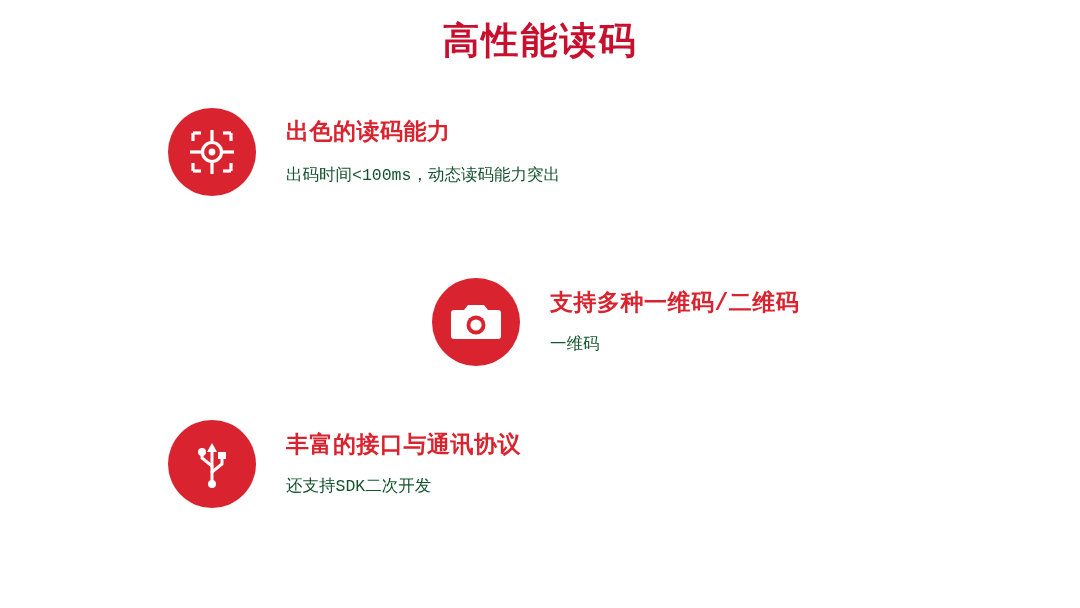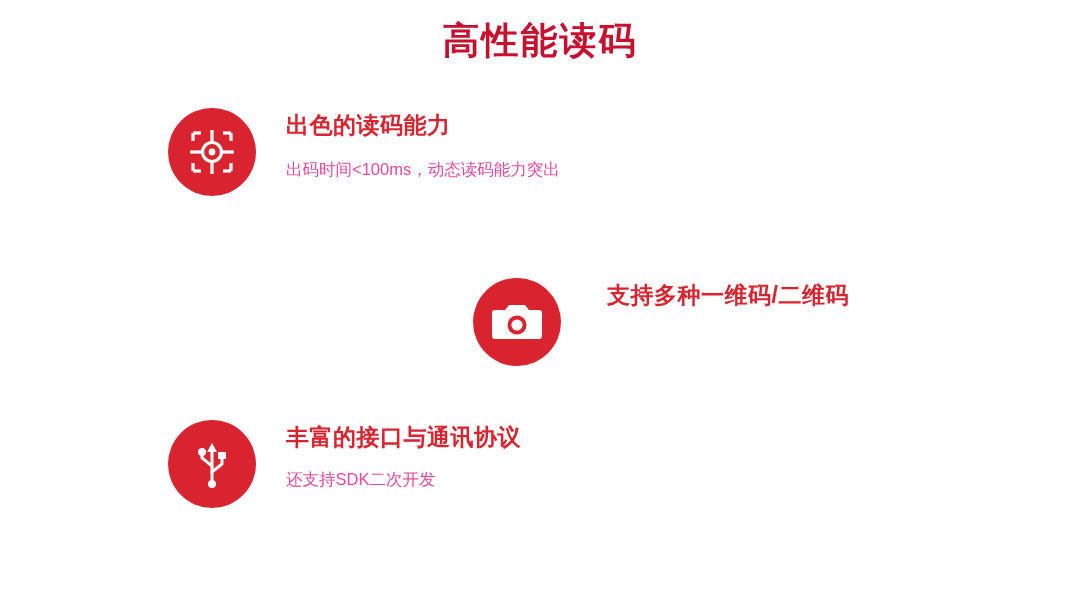--- a/index.html
+++ b/index.html
@@ -11,37 +11,38 @@
     height: 608px;
     background: #ffffff;
     font-family: "Liberation Sans", "DejaVu Sans", sans-serif;
     overflow: hidden;
     position: relative;
   }
   .slide {
     position: relative;
     width: 1080px;
     height: 488px;
+    font-family: Liberation Mono, monospace;
   }
   .slide-title {
     position: absolute;
     top: 16px;
     left: 0;
     width: 1080px;
     text-align: center;
     color: #c8102e;
     font-size: 37px;
     font-weight: bold;
     letter-spacing: 2px;
   }
 
   .feature {
     position: absolute;
     display: flex;
-    align-items: flex-start;
+    align-items: center;
   }
 
   .icon-circle {
     width: 88px;
     height: 88px;
     border-radius: 50%;
     background: #d9232e;
     flex: 0 0 88px;
     display: flex;
     align-items: center;
@@ -56,29 +57,29 @@
     padding-top: 2px;
   }
   .feature-title {
     color: #d9232e;
     font-size: 23px;
     font-weight: bold;
     margin-bottom: 13px;
     letter-spacing: 0.5px;
   }
   .feature-line {
-    color: #ec4899;
+    color: #14532d;
     font-size: 16.5px;
     line-height: 31px;
     white-space: nowrap;
   }
 
   
   #feature-1 { top: 108px; left: 168px; }
-  #feature-2 { top: 278px; left: 473px; gap: 16px; }
+  #feature-2 { top: 278px; left: 432px; }
   #feature-3 { top: 420px; left: 168px; }
 
   #feature-2 .feature-title { margin-bottom: 11px; }
   #feature-3 .feature-title { margin-bottom: 11px; }
 </style>
 </head>
 <body>
 
 <div class="slide">
 
@@ -114,20 +115,21 @@
   <div class="feature" id="feature-2">
     <div class="icon-circle">
       <svg width="52" height="44" viewBox="0 0 52 44" aria-hidden="true">
         <path d="M4 10 h10 l4 -5 h16 l4 5 h10 a3 3 0 0 1 3 3 v23 a3 3 0 0 1 -3 3 h-44 a3 3 0 0 1 -3 -3 v-23 a3 3 0 0 1 3 -3 z" fill="#ffffff"></path>
         <circle cx="26" cy="25" r="9.5" fill="#d9232e"></circle>
         <circle cx="26" cy="25" r="5.6" fill="#ffffff"></circle>
       </svg>
     </div>
     <div class="feature-body">
       <div class="feature-title">支持多种一维码/二维码</div>
+      <div class="feature-line">一维码</div>
     </div>
   </div>
 
   <div class="feature" id="feature-3">
     <div class="icon-circle">
       <svg width="46" height="50" viewBox="0 0 46 50" aria-hidden="true">
         <g stroke="#ffffff" stroke-width="3" fill="none" stroke-linecap="round">
           <path d="M23 44 L23 13"></path>
           <path d="M23 27 L13 19 L13 15"></path>
           <path d="M23 33 L33 25 L33 19"></path>

